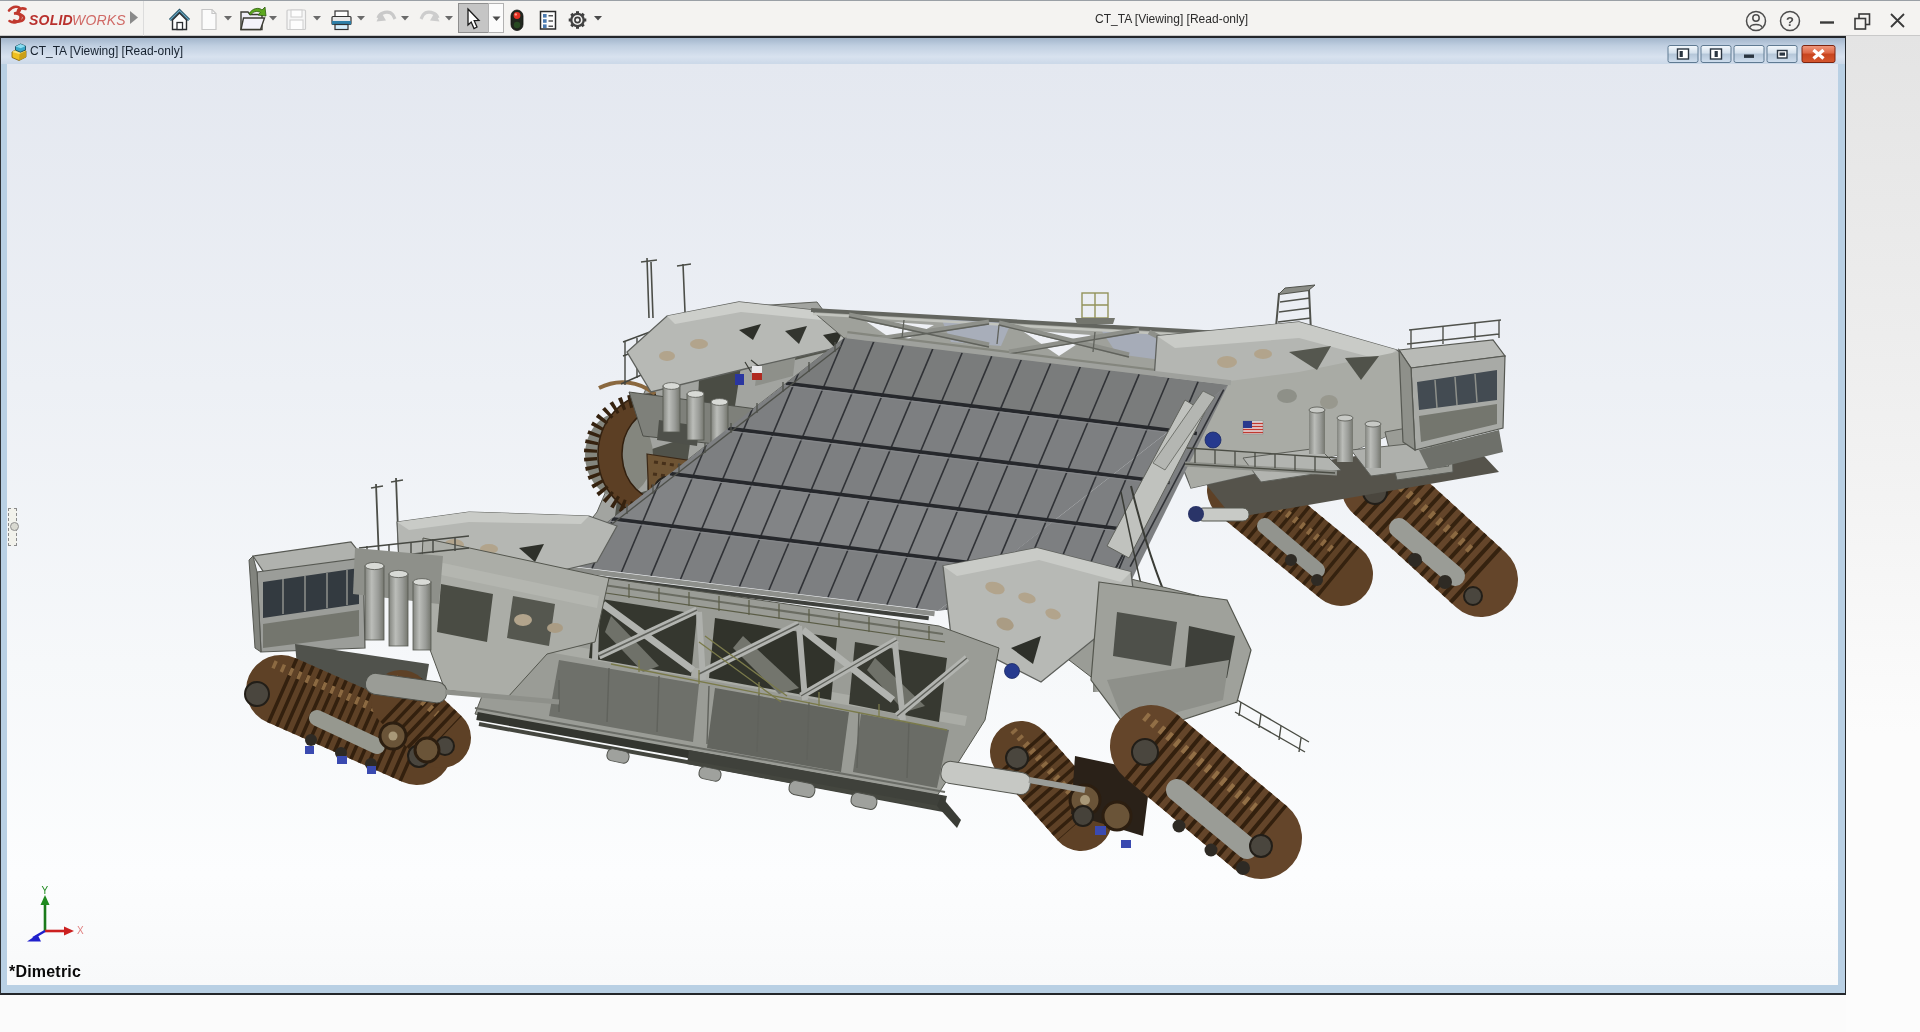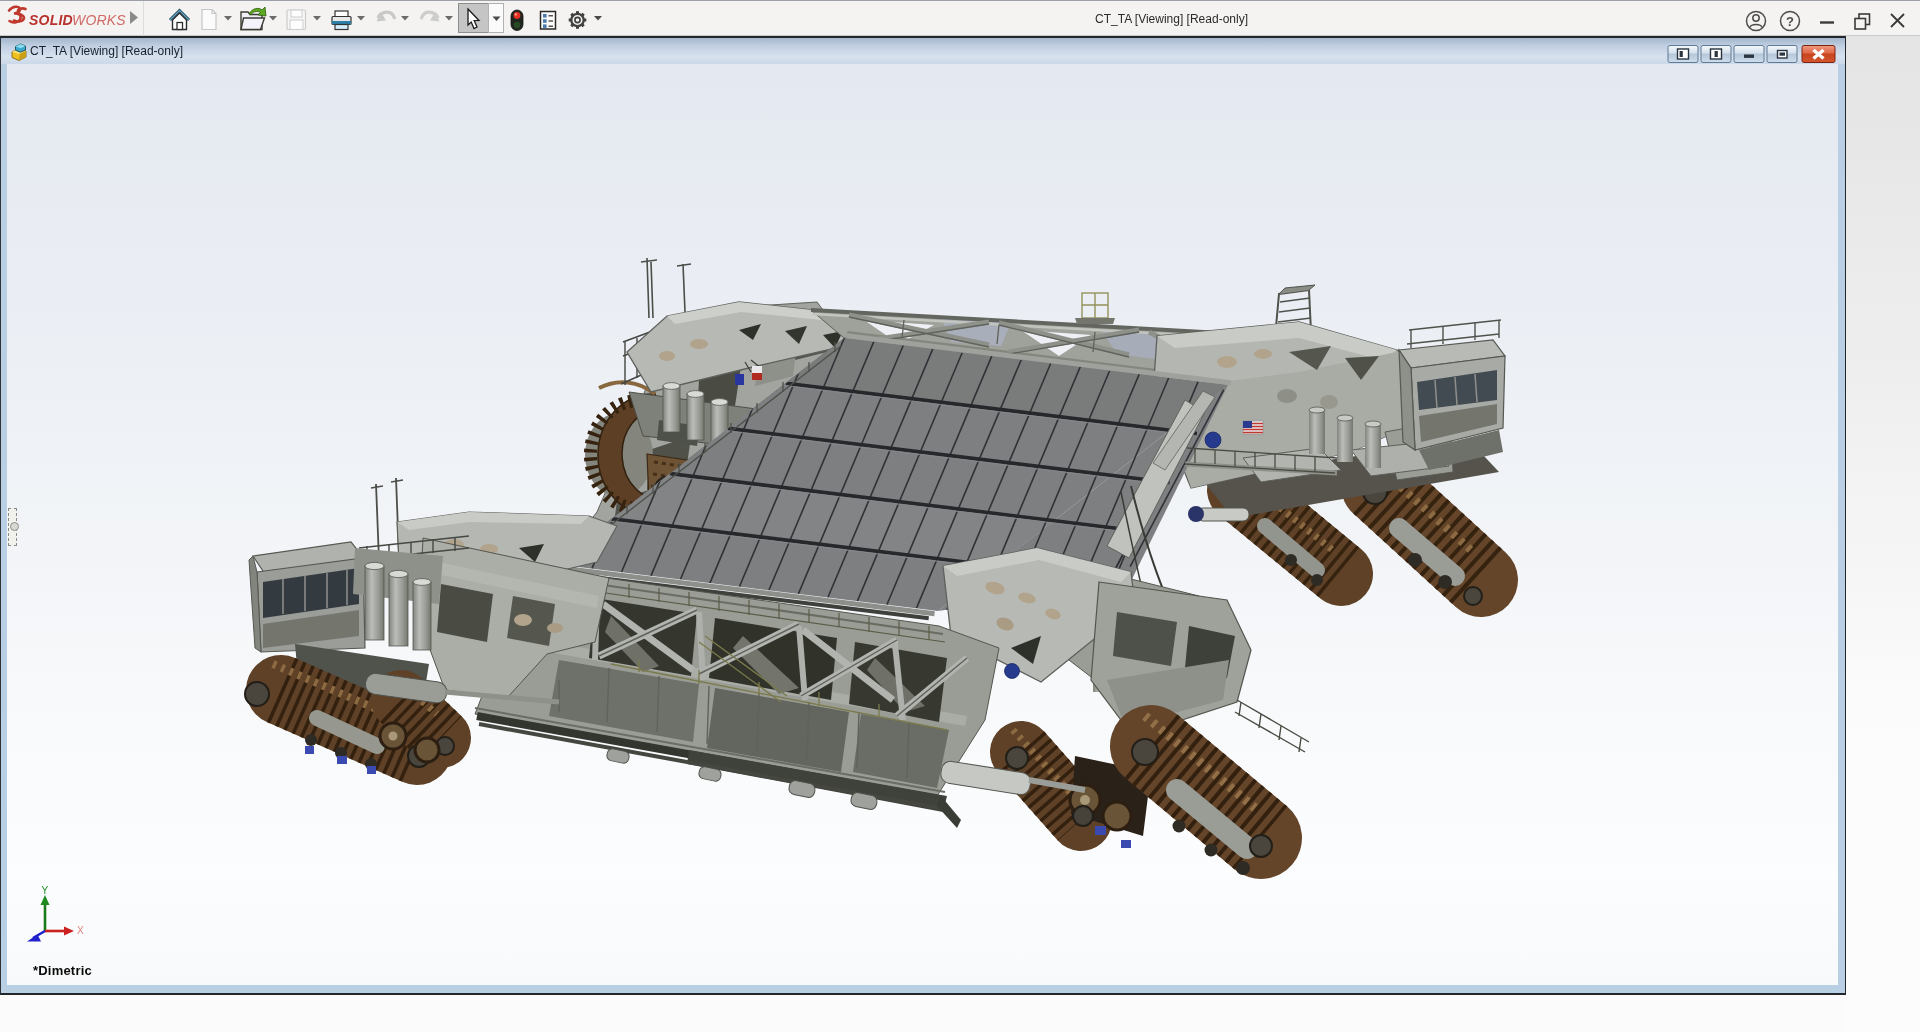--- a/index.html
+++ b/index.html
@@ -14,21 +14,21 @@
     background:linear-gradient(180deg,#e4e4e4 0%, #ededed 30%, #fcfcfc 70%, #fcfcfc 100%); }
   #mdibottom { position:absolute; left:0; top:995px; width:1846px; height:37px; background:#fbfbfb; }
   #child { position:absolute; left:0; top:36px; width:1846px; height:959px;
     border-top:2px solid #23262a; border-left:1px solid #2f3236; border-right:1px solid #23262a; border-bottom:2px solid #23262a;
     background:#b9d0e4; }
   #ctitle { position:absolute; left:0; top:0; width:1844px; height:26px;
     background:linear-gradient(180deg,#a3b6cc 0%, #c0cfe1 30%, #d8e2ef 72%, #cbd8e8 100%); }
   #ctext { position:absolute; left:29px; top:6px; font-size:12px; color:#17222f; }
   #vp { position:absolute; left:6px; top:26px; width:1831px; height:921px;
     background:linear-gradient(180deg,#e4e8f0 0%, #edf0f5 35%, #f6f8fa 65%, #fcfdfe 88%, #f8f9fa 100%); }
-  #dimetric { position:absolute; left:26px; top:899px; font-size:13px; font-weight:bold; color:#0a0a0a; letter-spacing:0.2px;}
+  #dimetric { position:absolute; left:2px; top:899px; font-size:16px; font-weight:bold; color:#0a0a0a; letter-spacing:0.2px;}
   #lefttab { position:absolute; left:1px; top:444px; width:9px; height:38px; border:1px dashed #8a8a8a; background:#f2f2ec; }
   #lefttab:before { content:""; position:absolute; left:0.5px; top:13px; width:7px; height:7px; border:1px solid #909090; border-radius:50%; background:#d9d9d1; }
 </style>
 </head>
 <body>
 <div id="app">
   <div id="toolbar">
     <div id="tbsep"></div>
     <div id="apptitle">CT_TA [Viewing] [Read-only]</div>
     <svg id="tbicons" width="1920" height="36" style="position:absolute;left:0;top:0">

